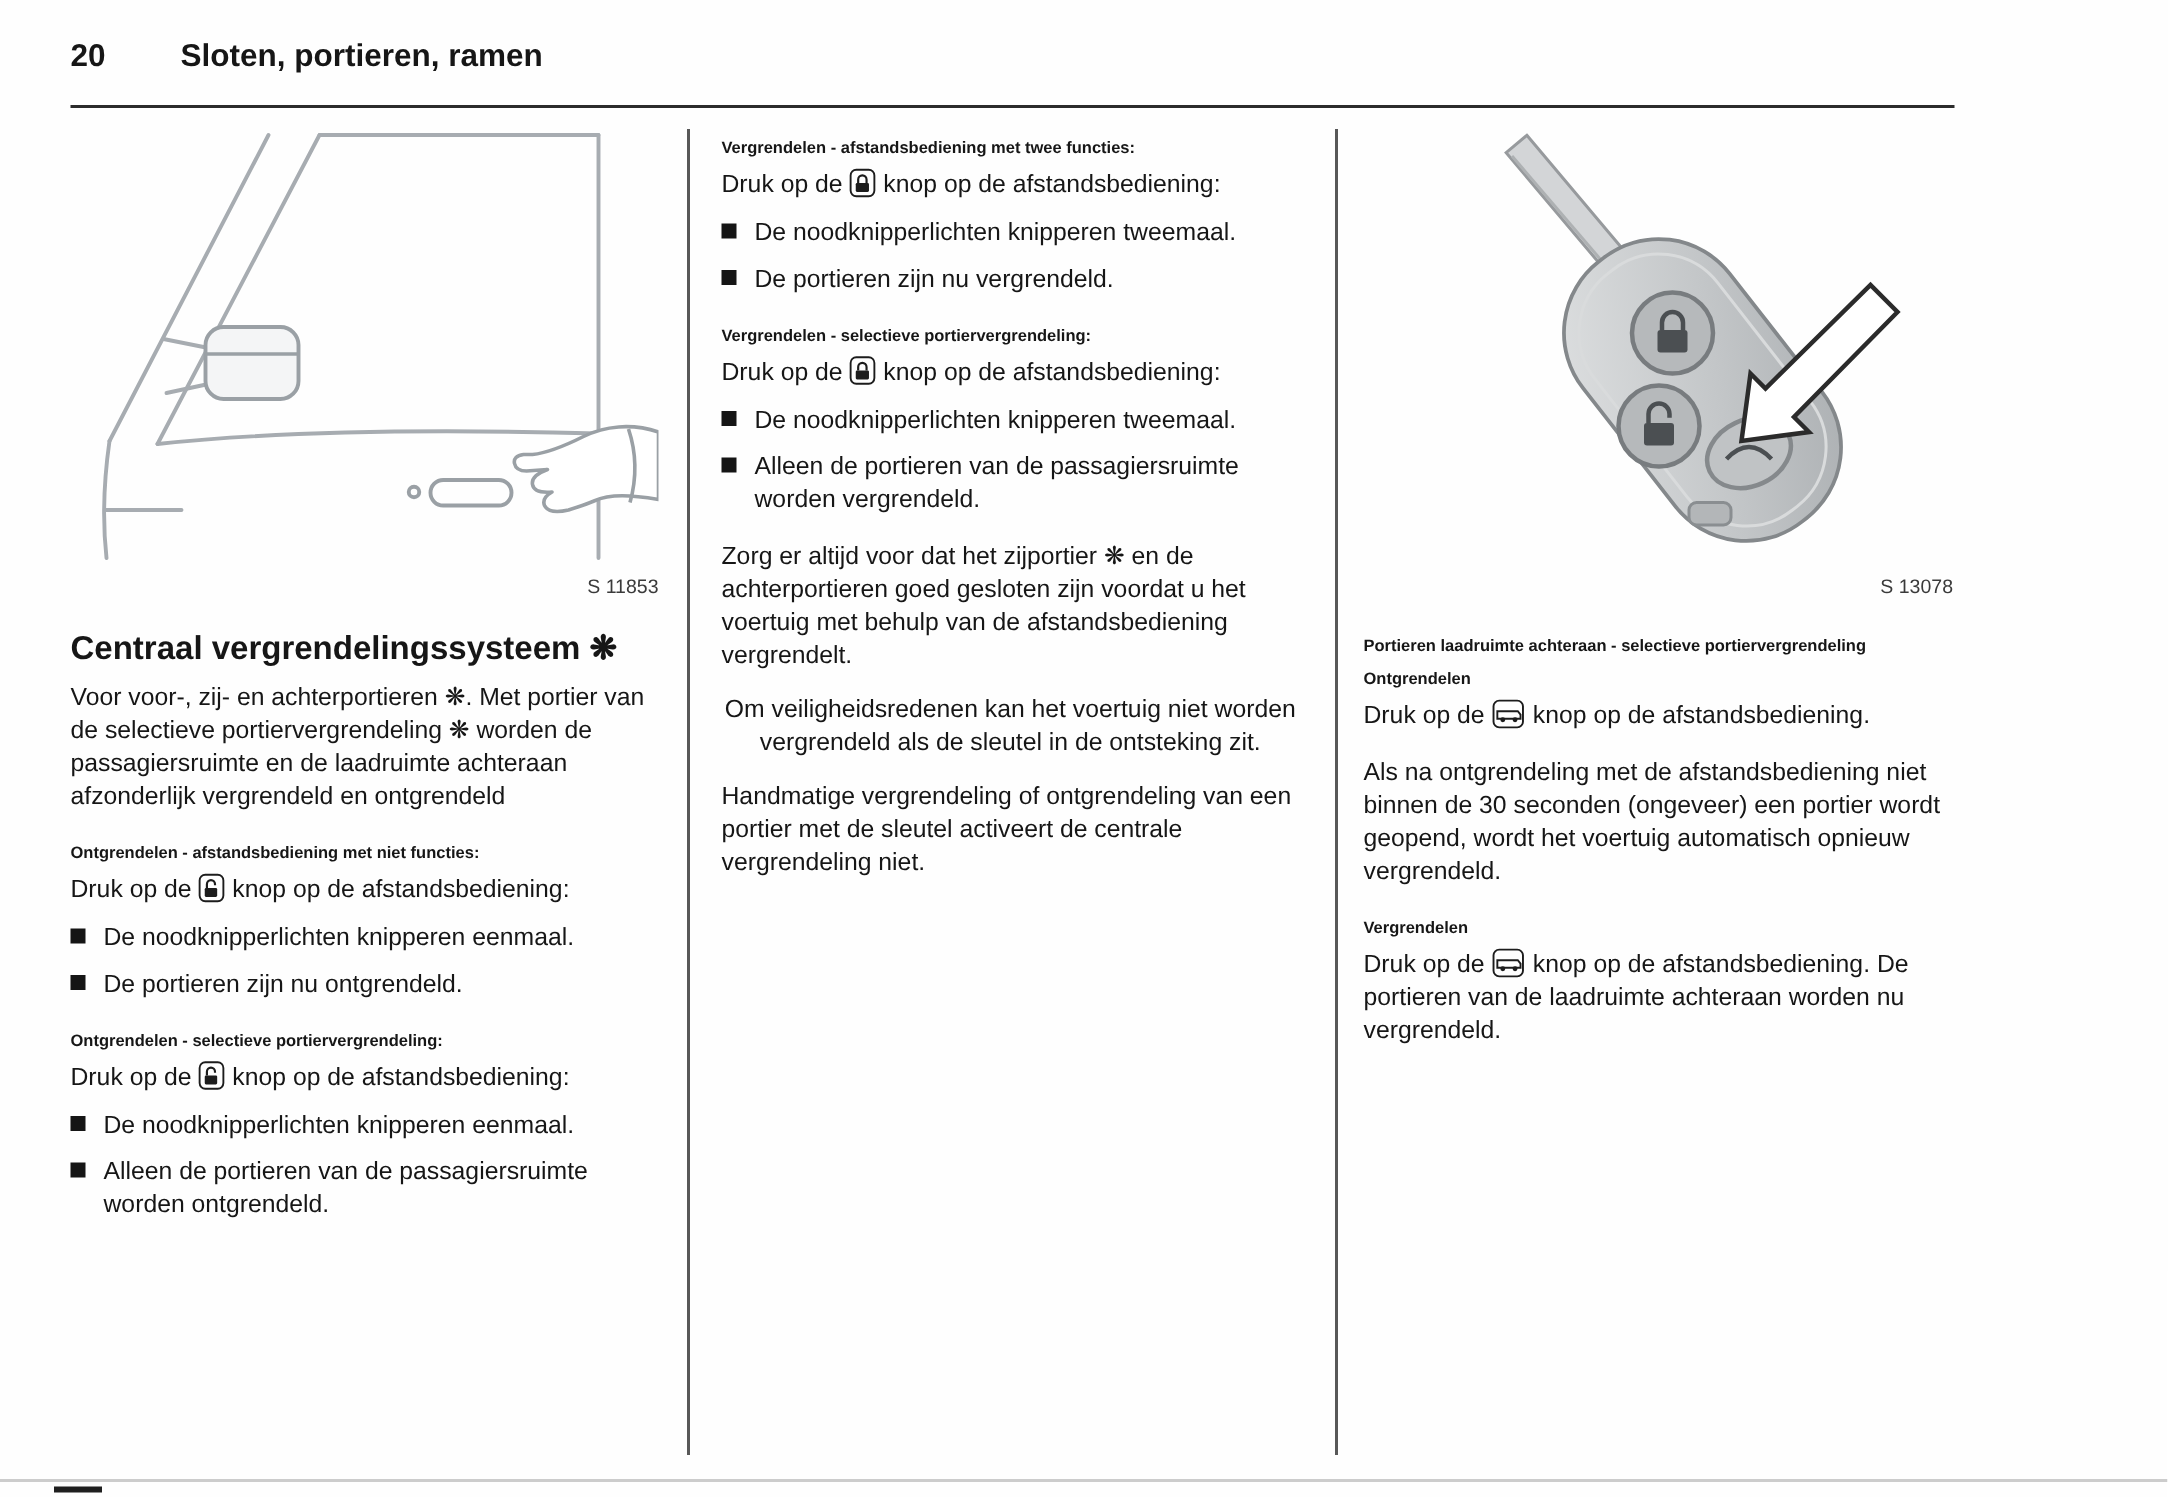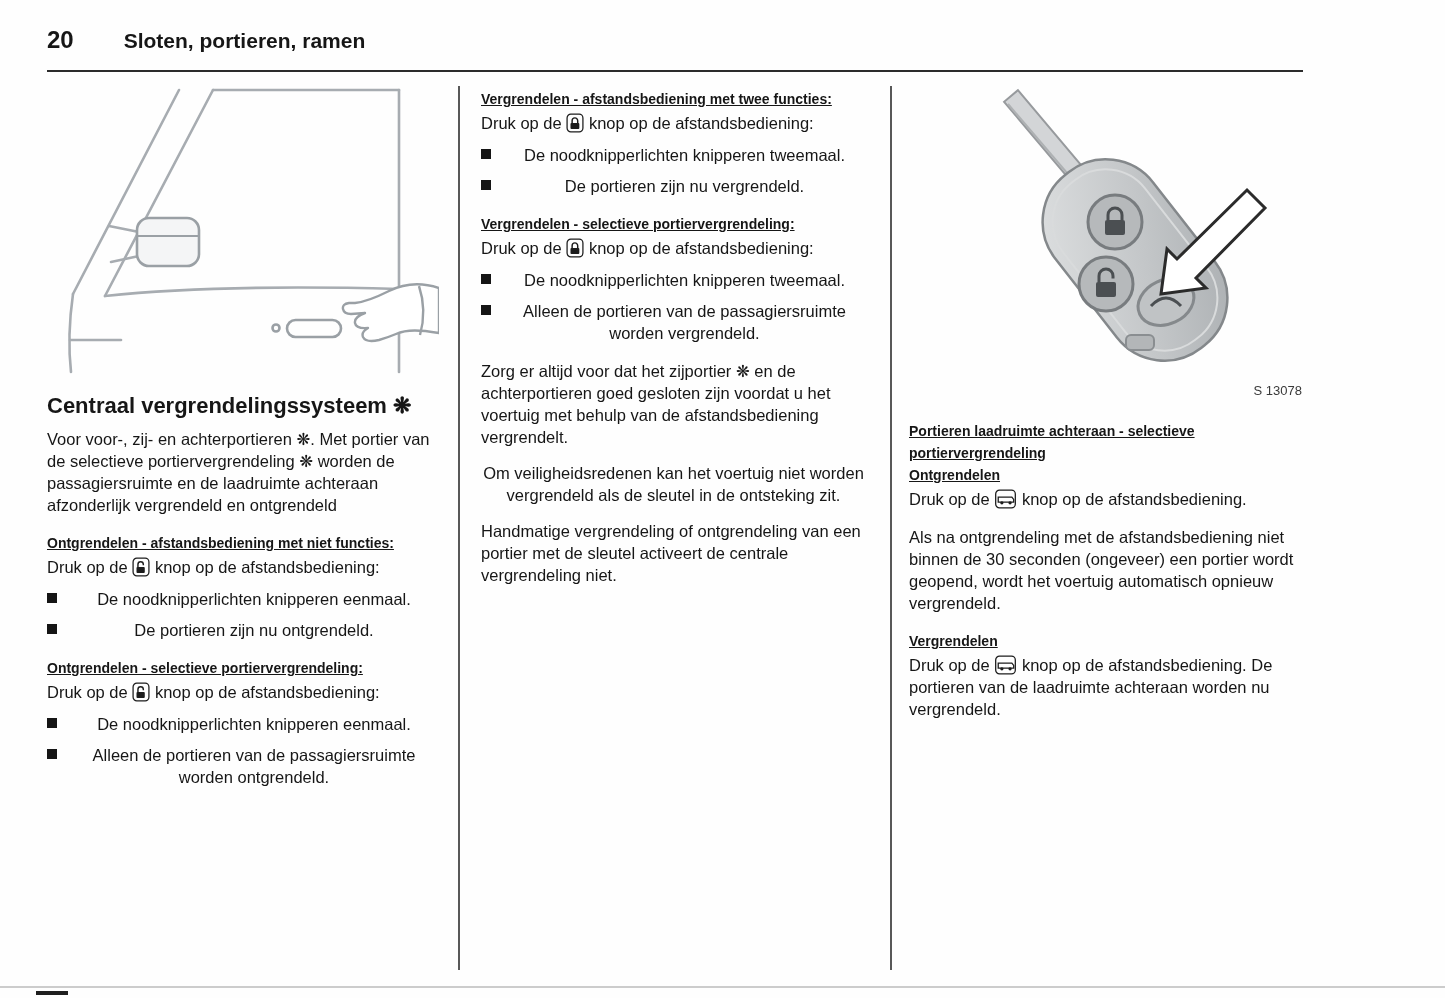--- a/index.html
+++ b/index.html
@@ -8,21 +8,21 @@
     font-family:"Liberation Sans", sans-serif;
     background:#ffffff;
     color:#161616;
     position:relative;
     overflow:hidden;
   }
   .page { position:absolute; inset:0; background:#fefefe; }
 
   
   .page-header { position:absolute; top:26px; left:47px; display:flex; align-items:baseline; }
-  .page-number { font-size:24px; font-weight:bold; }
+  .page-number { font-size:21px; font-weight:bold; }
   .page-title  { font-size:21px; font-weight:bold; margin-left:50px; }
   .header-rule { position:absolute; top:70px; left:47px; width:1256px; height:2px; background:#2c2c2c; }
 
   
   .vdiv { position:absolute; top:86px; height:884px; width:1.5px; background:#585858; }
   .vdiv1 { left:458px; }
   .vdiv2 { left:890px; }
 
   
   .col { position:absolute; top:88px; font-size:16.5px; line-height:22px; }
@@ -31,26 +31,26 @@
   .col3 { left:909px; width:393px; }
   .col > :first-child { margin-top:0; }
 
   
   .figure { margin:0 0 18px 0; }
   .fig-art { width:100%; height:288px; display:block; }
   .fig-caption { text-align:right; font-size:13px; color:#3a3a3a; margin-top:4px; }
 
   
   .main-heading { font-size:22px; font-weight:bold; margin:0 0 8px 0; line-height:24px; }
-  .sub-heading  { font-size:14px; font-weight:bold; margin:16px 0 2px 0;text-decoration:underline; }
+  .sub-heading  { font-size:11px; font-weight:bold; margin:16px 0 2px 0; }
   .sub-heading.tight { margin:0 0 2px 0; }
   .para { margin:10px 0; }
   .action { margin:2px 0 0 0; }
 
-  .bullets { list-style:none; margin:10px 0 2px 0;text-align:center; }
+  .bullets { list-style:none; margin:10px 0 2px 0; }
   .bullets li { position:relative; padding-left:22px; margin-bottom:9px; }
   .sq { position:absolute; left:0; top:5px; width:10px; height:10px; background:#151515; }
 
   
   .ii { width:18px; height:20px; vertical-align:-4px; display:inline-block; }
   .ii.cargo { width:23px; }
 
   
   .bottom-rule { position:absolute; left:0; top:986px; width:1445px; height:2px; background:#cccccc; }
   .corner-mark { position:absolute; left:36px; top:991px; width:32px; height:4px; background:#1f1f1f; }
@@ -111,20 +111,21 @@
         </g>
         <g fill="none" stroke="#9aa0a5" stroke-width="2.6">
           <rect x="240" y="232" width="54" height="17" rx="8.5"></rect>
           <circle cx="229" cy="240" r="3.5"></circle>
         </g>
         <g fill="#ffffff" stroke="#9aa0a5" stroke-width="2.4" stroke-linejoin="round">
           <path d="M392 200 C 374 194 356 196 342 203 C 330 209 318 214 308 215 L 302 215 Q 295 216 296 221 Q 297 226 304 226 L 318 225 Q 307 229 308 235 Q 309 241 321 240 Q 314 244 316 249 Q 319 255 332 252 Q 342 249 349 246 C 360 241 374 242 392 245 Z"></path>
           <path d="M372 198 Q 380 222 373 247" fill="none"></path>
         </g>
       </svg>
+      <figcaption class="fig-caption">S 11853</figcaption>
     </figure>
 
     <h1 class="main-heading">Centraal vergrendelingssysteem ❋</h1>
     <p class="para">Voor voor-, zij- en achterportieren ❋. Met portier van de selectieve portiervergrendeling ❋ worden de passagiersruimte en de laadruimte achteraan afzonderlijk vergrendeld en ontgrendeld</p>
 
     <h2 class="sub-heading">Ontgrendelen - afstandsbediening met niet functies:</h2>
     <p class="para action"><span>Druk op de</span>
       <svg class="ii">
           <use href="#icon-lock-open"></use>
         </svg>

